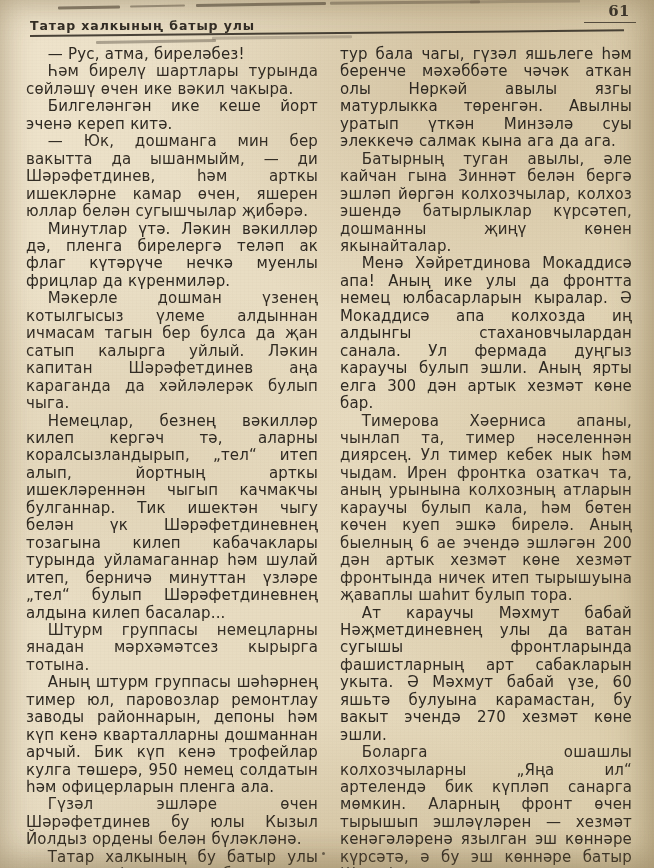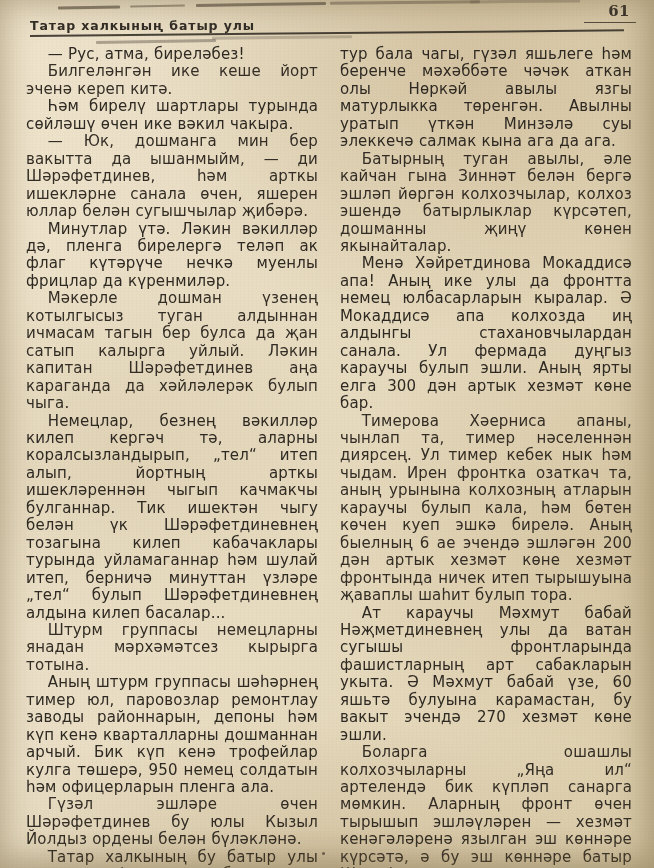--- a/index.html
+++ b/index.html
@@ -184,25 +184,25 @@
     <div class="rule-folio"></div>
 
     <div class="runhead-title">Татар халкының батыр улы</div>
     <div class="rule"></div>
   </div>
 
   <div class="columns">
 
     <div class="col">
       <p class="dash">— Рус, атма, бирелəбез!</p>
+      <p>Һəм бирелү шартлары турында сөйлəшү өчен ике вəкил чакыра.</p>
       <p>Билгелəнгəн ике кеше йорт эченə кереп китə.</p>
-      <p>Һəм бирелү шартлары турында сөйлəшү өчен ике вəкил чакыра.</p>
-      <p class="dash">— Юк, дошманга мин бер вакытта да ышанмыйм, — ди Шəрəфетдинев, һəм арткы ишеклəрне санала өчен, яшерен юллар белəн сугышчылар җибəрə.</p>
+      <p class="dash">— Юк, дошманга мин бер вакытта да ышанмыйм, — ди Шəрəфетдинев, һəм арткы ишеклəрне камар өчен, яшерен юллар белəн сугышчылар җибəрə.</p>
       <p>Минутлар үтə. Лəкин вəкиллəр дə, пленга бирелергə телəп ак флаг күтəрүче нечкə муенлы фрицлар да күренмилəр.</p>
-      <p>Мəкерле дошман үзенең котылгысыз туган алдыннан ичмасам тагын бер булса да җан сатып калырга уйлый. Лəкин капитан Шəрəфетдинев аңа караганда да хəйлəлерəк булып чыга.</p>
+      <p>Мəкерле дошман үзенең котылгысыз үлеме алдыннан ичмасам тагын бер булса да җан сатып калырга уйлый. Лəкин капитан Шəрəфетдинев аңа караганда да хəйлəлерəк булып чыга.</p>
       <p>Немецлар, безнең вəкиллəр килеп кергəч тə, аларны коралсызландырып, „тел“ итеп алып, йортның арткы ишеклəреннəн чыгып качмакчы булганнар. Тик ишектəн чыгу белəн үк Шəрəфетдиневнең тозагына килеп кабачаклары турында уйламаганнар һəм шулай итеп, берничə минуттан үзлəре „тел“ булып Шəрəфетдиневнең алдына килеп басалар...</p>
       <p>Штурм группасы немецларны янадан мəрхəмəтсез кырырга тотына.</p>
       <p>Аның штурм группасы шəһəрнең тимер юл, паровозлар ремонтлау заводы районнарын, депоны һəм күп кенə кварталларны дошманнан арчый. Бик күп кенə трофейлар кулга төшерə, 950 немец солдатын һəм офицерларын пленга ала.</p>
       <p>Гүзəл эшлəре өчен Шəрəфетдинев бу юлы Кызыл Йолдыз ордены белəн бүлəклəнə.</p>
       <p>Татар халкының бу батыр улы партия сафларына кабул ителə. Взвод командирыннан — майор һəм полк командиры урынбасары дəрəҗəсенə кадəр күтəрелə.</p>
       <p>Шəрəфетдиневнең туып үскəн, ма-</p>
     </div>
 
     <div class="col">
       <p class="cont">тур бала чагы, гүзəл яшьлеге һəм беренче мəхəббəте чəчəк аткан олы Нөркəй авылы язгы матурлыкка төренгəн. Авылны уратып үткəн Минзəлə суы элеккечə салмак кына ага да ага.</p>

